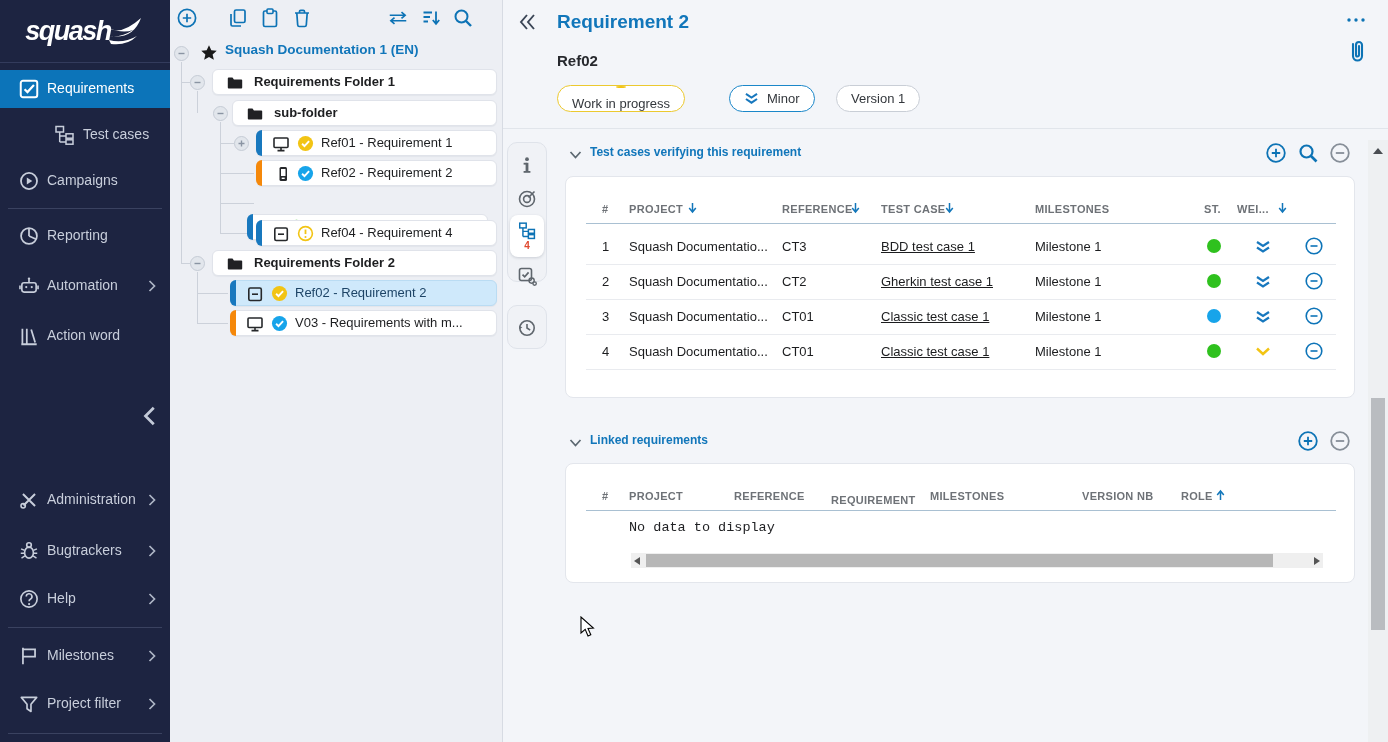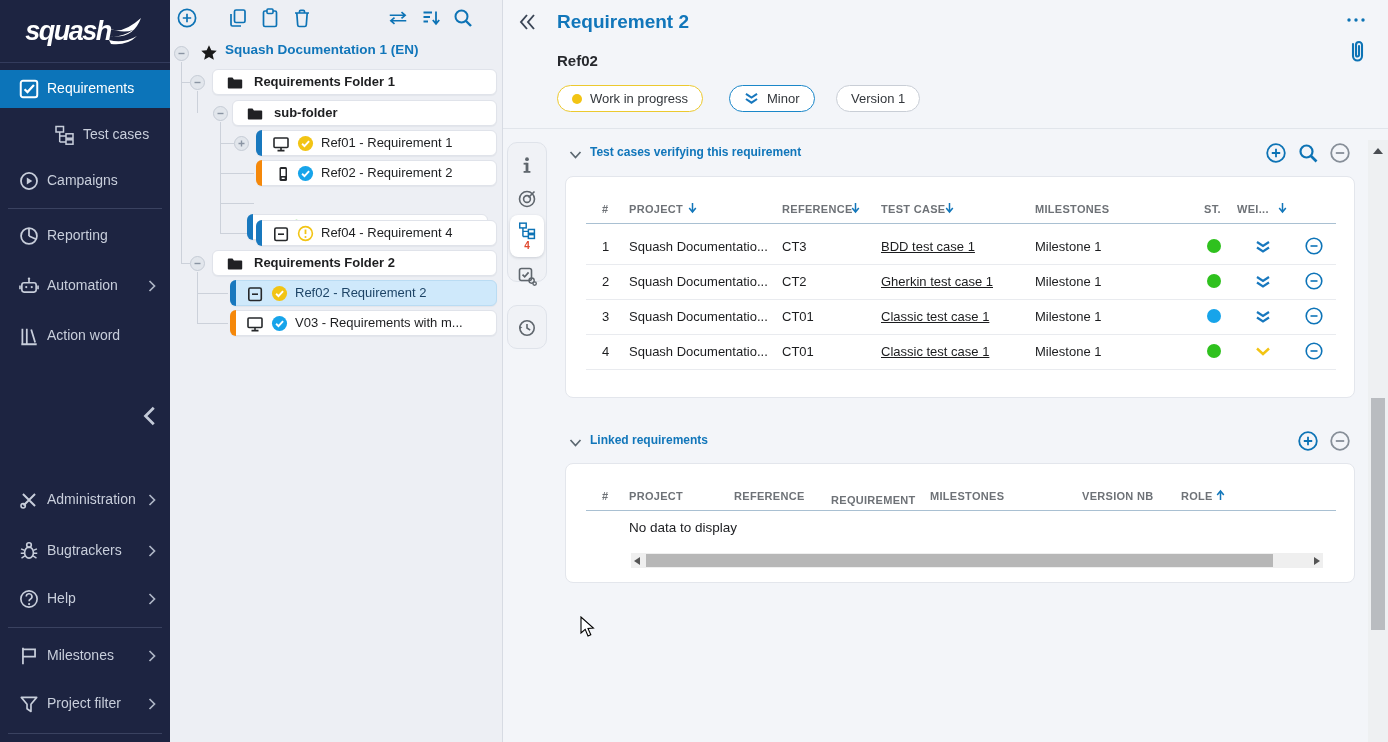--- a/index.html
+++ b/index.html
@@ -50,21 +50,21 @@
   .sec-title{position:absolute;font-size:12px;font-weight:bold;color:#1176ba;white-space:nowrap;}
   .card{position:absolute;left:62px;width:790px;background:#fff;border:1px solid #e3e6ec;border-radius:8px;box-sizing:border-box;}
   .colh{position:absolute;font-size:11px;font-weight:bold;color:#6e7277;letter-spacing:.3px;white-space:nowrap;cursor:pointer;}
   .hline{position:absolute;left:20px;width:750px;height:1px;background:#a9c0d2;}
   .rline{position:absolute;left:20px;width:750px;height:1px;background:#e9ebef;}
   .cell{position:absolute;font-size:13px;color:#1c1d1f;line-height:35px;white-space:nowrap;}
   .cell.link{text-decoration:underline;cursor:pointer;}
   .stdot{position:absolute;width:14px;height:14px;border-radius:50%;}
   .stdot.green{background:#2fc11e;}.stdot.blue{background:#17a4ea;}
   .rowbtn{position:absolute;width:20px;height:20px;cursor:pointer;}
-  .empty-text{position:absolute;font-size:13.5px;color:#212225;}
+  .empty-text{position:absolute;font-size:13.5px;color:#212225;font-family:Liberation Mono, monospace;}
 
   
   #vsb{position:absolute;left:1368px;top:140px;width:20px;height:602px;background:#eef0f2;}
   #vsb .thumb{position:absolute;left:3px;top:258px;width:14px;height:232px;background:#b9bcc0;cursor:pointer;}
   #vsb .uarr{position:absolute;left:5px;top:8px;width:0;height:0;border-left:5px solid transparent;
              border-right:5px solid transparent;border-bottom:6px solid #4a4d52;cursor:pointer;}
   .hsb{position:absolute;left:65px;top:89px;width:692px;height:15px;background:#efefef;}
   .hsb .thumb{position:absolute;left:15px;top:1px;width:627px;height:13px;background:#b7b7b7;cursor:pointer;}
   .hsb .la,.hsb .ra{position:absolute;top:3.5px;width:0;height:0;cursor:pointer;}
   .hsb .la{left:3px;border-top:4.5px solid transparent;border-bottom:4.5px solid transparent;border-right:6px solid #555;}
@@ -389,21 +389,21 @@
   <div id="content">
     <div id="chead-border"></div>
 
     <svg class="abs iconbtn" style="left:14px;top:12px;" width="22" height="20" viewBox="0 0 22 20">
       <path d="M10 3 L4 10 L10 17 M17 3 L11 10 L17 17" fill="none" stroke="#3a4556" stroke-width="1.9"></path>
     </svg>
 
     <div class="page-title">Requirement 2</div>
     <div class="page-ref">Ref02</div>
 
-    <div class="pill" style="left:54px;border:1.5px solid #ecc92f;">
+    <div class="pill" style="left:54px;border:1.5px solid #ecc92f;flex-direction:column;">
       <span class="dot"></span>
       <span>Work in progress</span>
     </div>
     <div class="pill" style="left:226px;border:1.5px solid #1b87c9;">
       <svg width="15" height="12" viewBox="0 0 16 13">
         <path d="M2 1 L8 5 L14 1 M2 6.5 L8 10.5 L14 6.5" fill="none" stroke="#1878be" stroke-width="2.2"></path>
       </svg>
       <span>Minor</span>
     </div>
     <div class="pill" style="left:333px;border:1.5px solid #c9ced6;">

